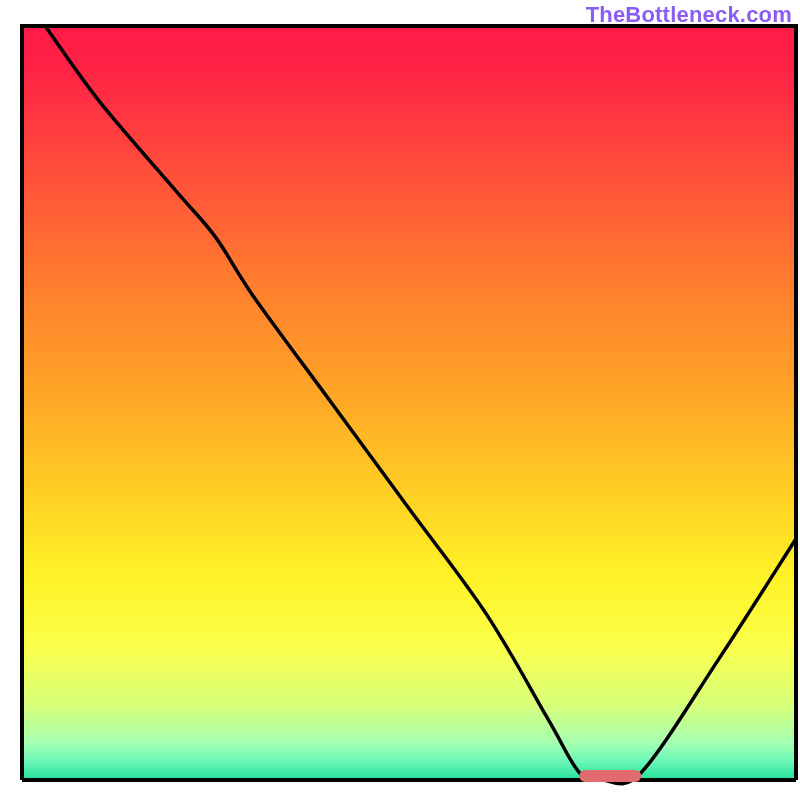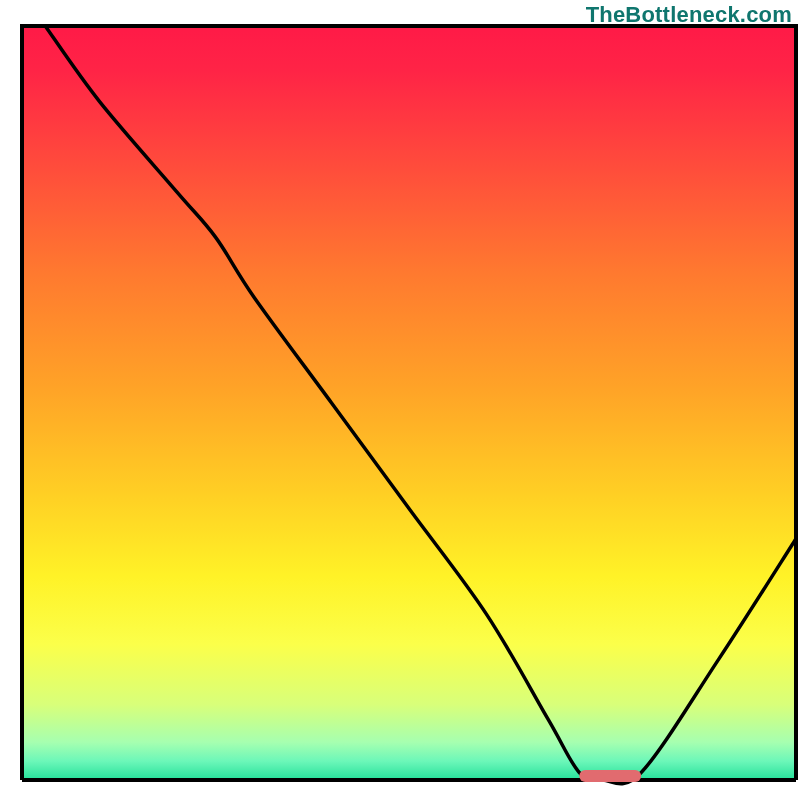--- a/index.html
+++ b/index.html
@@ -14,21 +14,21 @@
     position: relative;
     width: 800px;
     height: 800px;
   }
   .watermark {
     position: absolute;
     top: 2px;
     right: 8px;
     font-size: 22px;
     font-weight: 600;
-    color: #0f766e;
+    color: #8b5cf6;
     letter-spacing: 0.2px;
   }
   svg {
     display: block;
   }
 </style>
 </head>
 <body>
 
 <div class="container">

